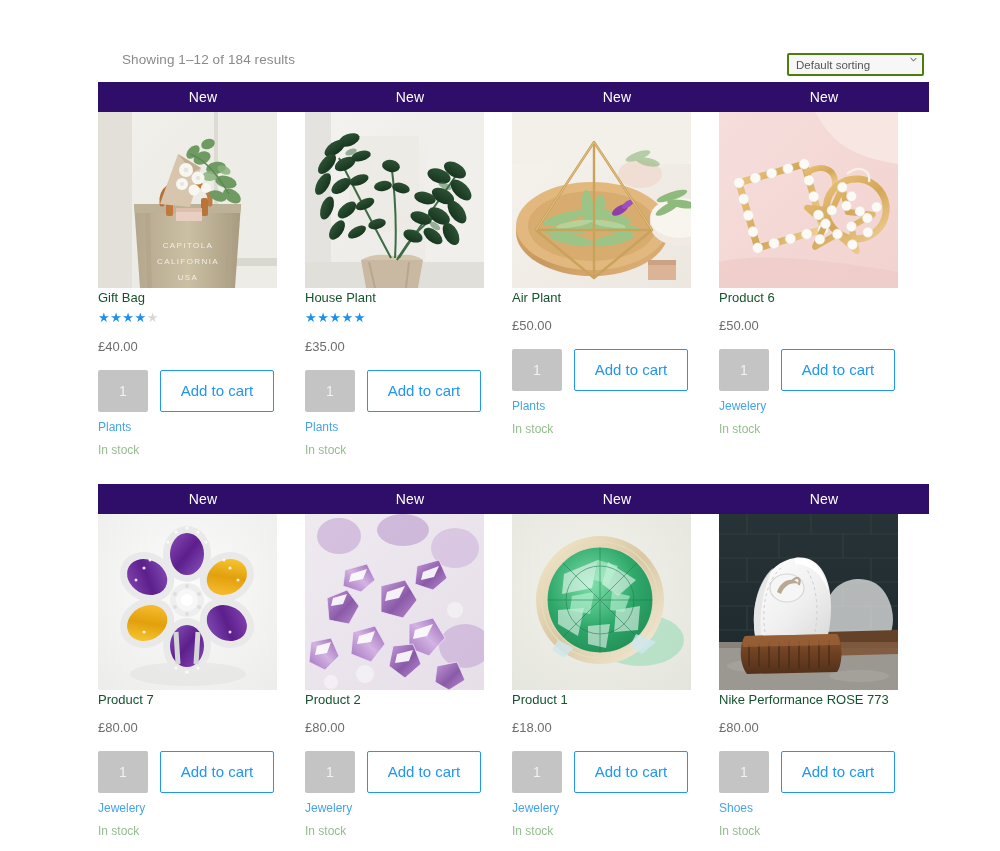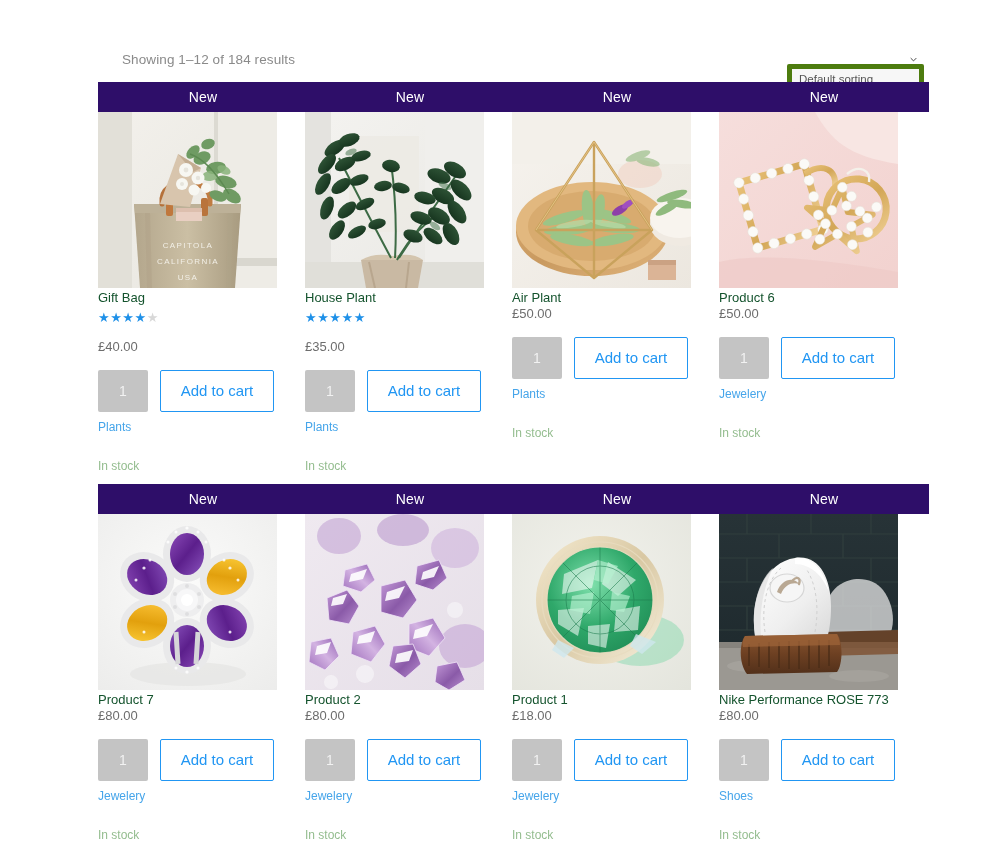--- a/index.html
+++ b/index.html
@@ -35,25 +35,25 @@
     left: 0;
     top: 4px;
     font-size: 13.5px;
     color: #8a8a8a;
     letter-spacing: .1px;
     white-space: nowrap;
   }
   .ordering-select {
     position: absolute;
     right: 0;
-    top: 16px;
+    top: 5px;
     width: 137px;
     height: 23px;
     background: #f7f7f7;
-    border: 5px solid #4d7c0f;
+    border: 2px solid #4d7c0f;
     border-radius: 2px;
     font-family: "Liberation Sans", sans-serif;
     font-size: 11.5px;
     color: #555;
     padding: 0 18px 0 7px;
     line-height: 21px;
     cursor: pointer;
     appearance: none;
     -webkit-appearance: none;
   }
@@ -169,28 +169,28 @@
 
   .cat-link {
     margin-top: 8px;
     font-size: 12px;
     color: #46a5ea;
     text-decoration: none;
     display: inline-block;
     line-height: 14px;
   }
   .stock {
-    margin-top: 24px;
+    margin-top: 8px;
     font-size: 12px;
     color: #94bd8f;
     line-height: 14px;
   }
 
   
-  .no-rating .price { margin-top: 0; }
+  .no-rating .price { margin-top: 12px; }
   .no-rating .cart-row { margin-top: 16px; }
 </style>
 </head>
 <body>
 
 <div class="shop-wrap">
 
   <div class="shop-topbar">
     <div class="result-count">Showing 1–12 of 184 results</div>
     <div class="select-holder">

